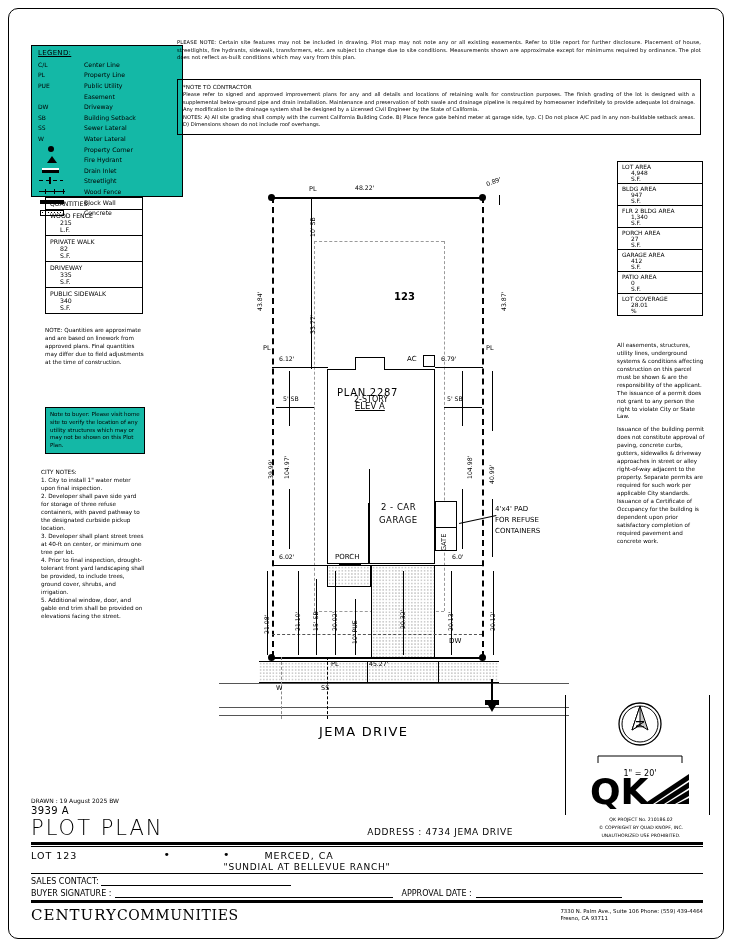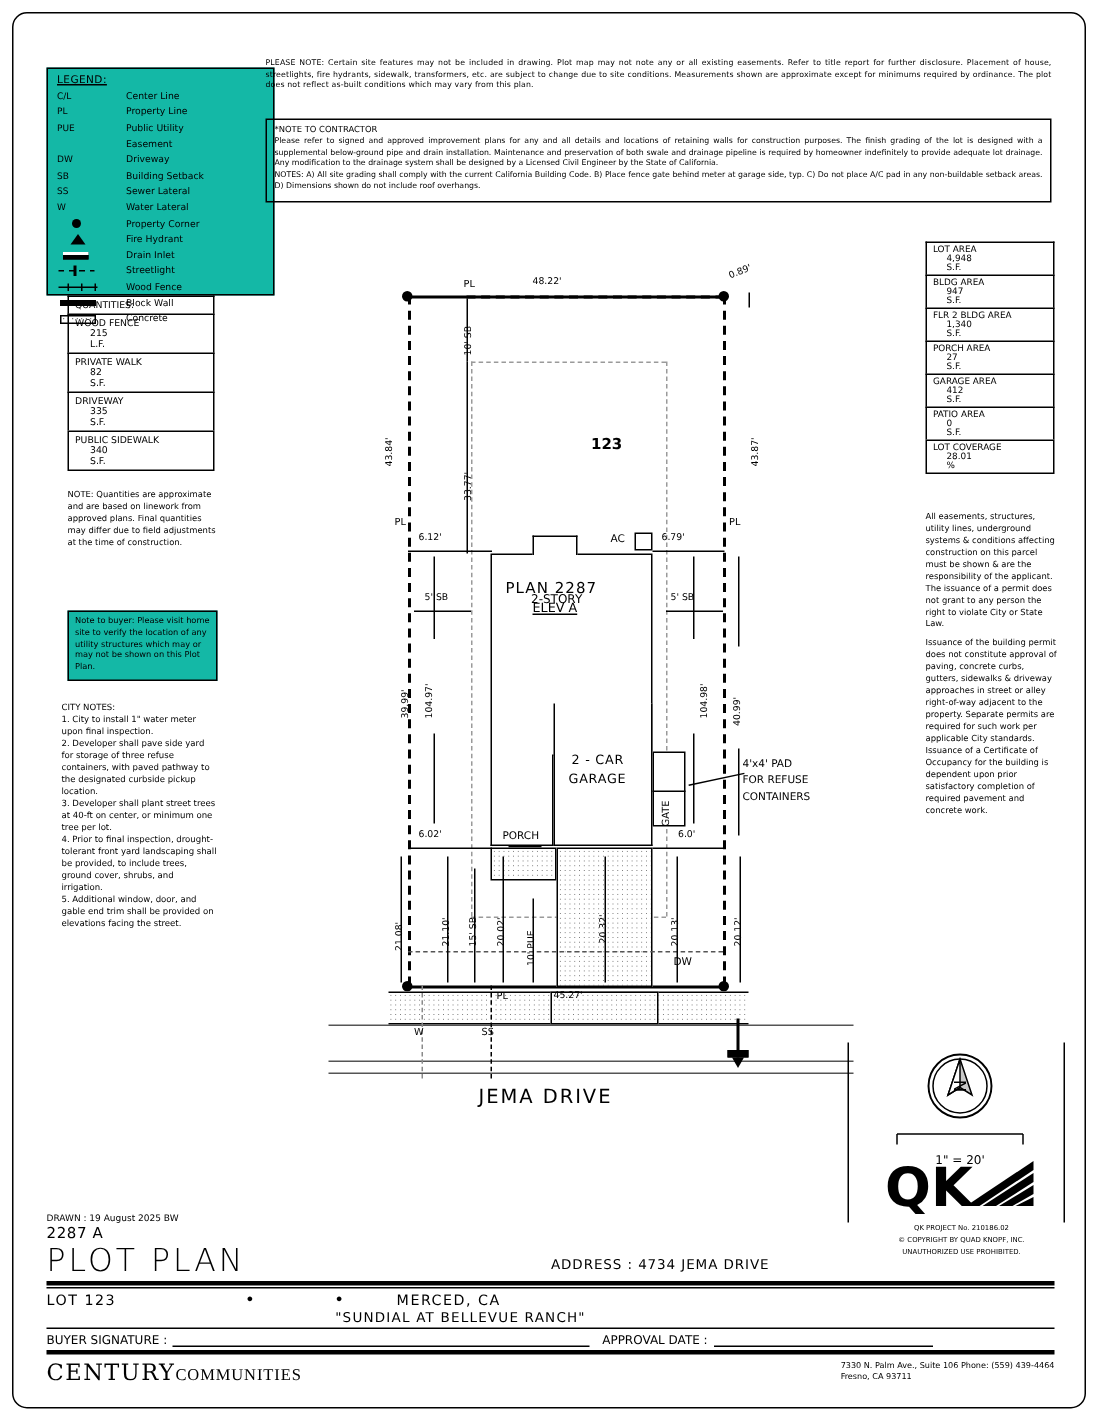--- a/index.html
+++ b/index.html
@@ -106,21 +106,21 @@
   .tb-addr { font-size:9px; letter-spacing:.6px; padding-bottom:3px; }
   .rule-thick { height:3px; background:#000; margin:2px 0 1px 0; }
   .rule-thin { height:1px; background:#000; margin:1px 0; }
   .tb-lot { display:flex; align-items:flex-end; font-size:9.5px; letter-spacing:1px; }
   .tb-lot .sp { flex:0 0 auto; }
   .tb-sub { text-align:center; font-size:9px; letter-spacing:.8px; margin-top:1px; }
   .sig-row { display:flex; align-items:flex-end; font-size:8px; margin-top:3px; }
   .sig-line { border-bottom:1px solid #000; display:inline-block; }
   .foot { display:flex; justify-content:space-between; align-items:center; margin-top:3px; }
   .brand { font-size:15px; letter-spacing:1px; font-family:"DejaVu Serif", serif; }
-  .brand small { font-size:11px; letter-spacing:.6px;font-family:Liberation Serif, serif; }
+  .brand small { font-size:14px; letter-spacing:.6px; }
   .addr-right { font-size:5.4px; line-height:1.35; text-align:left; }
 </style>
 </head>
 <body>
 
 <div class="sheet">
 
   <div id="legend" class="box">
     <div class="hdr">LEGEND:</div>
     <div id="legend-rows">
@@ -461,40 +461,44 @@
     </svg>
     <div class="qkcopy">QK PROJECT No. 210186.02</div>
     <div class="qkcopy">© COPYRIGHT BY QUAD KNOPF, INC.</div>
     <div class="qkcopy">UNAUTHORIZED USE PROHIBITED.</div>
   </div>
   <div class="vrule" style="left:556px; top:686px; height:120px;"></div>
   <div class="vrule" style="left:700px; top:686px; height:120px;"></div>
 
   <div id="titleblock">
     <div class="tb-drawn">DRAWN : 19 August 2025  BW</div>
-    <div class="tb-plan">2287 A</div>
+    <div class="tb-plan">3939 A</div>
     <div class="tb-main">
       <div class="tb-title">PLOT PLAN</div>
       <div class="tb-addr" style="margin-right:190px;">ADDRESS : 4734 JEMA DRIVE</div>
     </div>
     <div class="rule-thick"></div>
     <div class="rule-thin"></div>
     <div class="tb-lot">
       <span>LOT 123</span>
       <span class="sp" style="width:86px;"></span>
       <span style="font-size:11px;">•</span>
       <span class="sp" style="width:34px;"></span>
       <span class="sp" style="width:18px;"></span>
       <span style="font-size:11px;">•</span>
       <span class="sp" style="width:34px;"></span>
       <span>MERCED, CA</span>
     </div>
     <div class="tb-sub" style="margin-right:120px;">"SUNDIAL AT BELLEVUE RANCH"</div>
     <div class="rule-thin"></div>
     <div class="sig-row">
+      <span>SALES CONTACT:</span>
+      <span class="sig-line" style="width:190px; margin-left:2px;"></span>
+    </div>
+    <div class="sig-row">
       <span>BUYER SIGNATURE :</span>
       <span class="sig-line" style="width:278px; margin-left:4px;"></span>
       <span style="margin-left:8px;">APPROVAL DATE :</span>
       <span class="sig-line" style="width:146px; margin-left:4px;"></span>
     </div>
     <div class="rule-thick"></div>
     <div class="foot">
       <div class="brand">
         <span>CENTURY</span><small>COMMUNITIES</small>
       </div>

